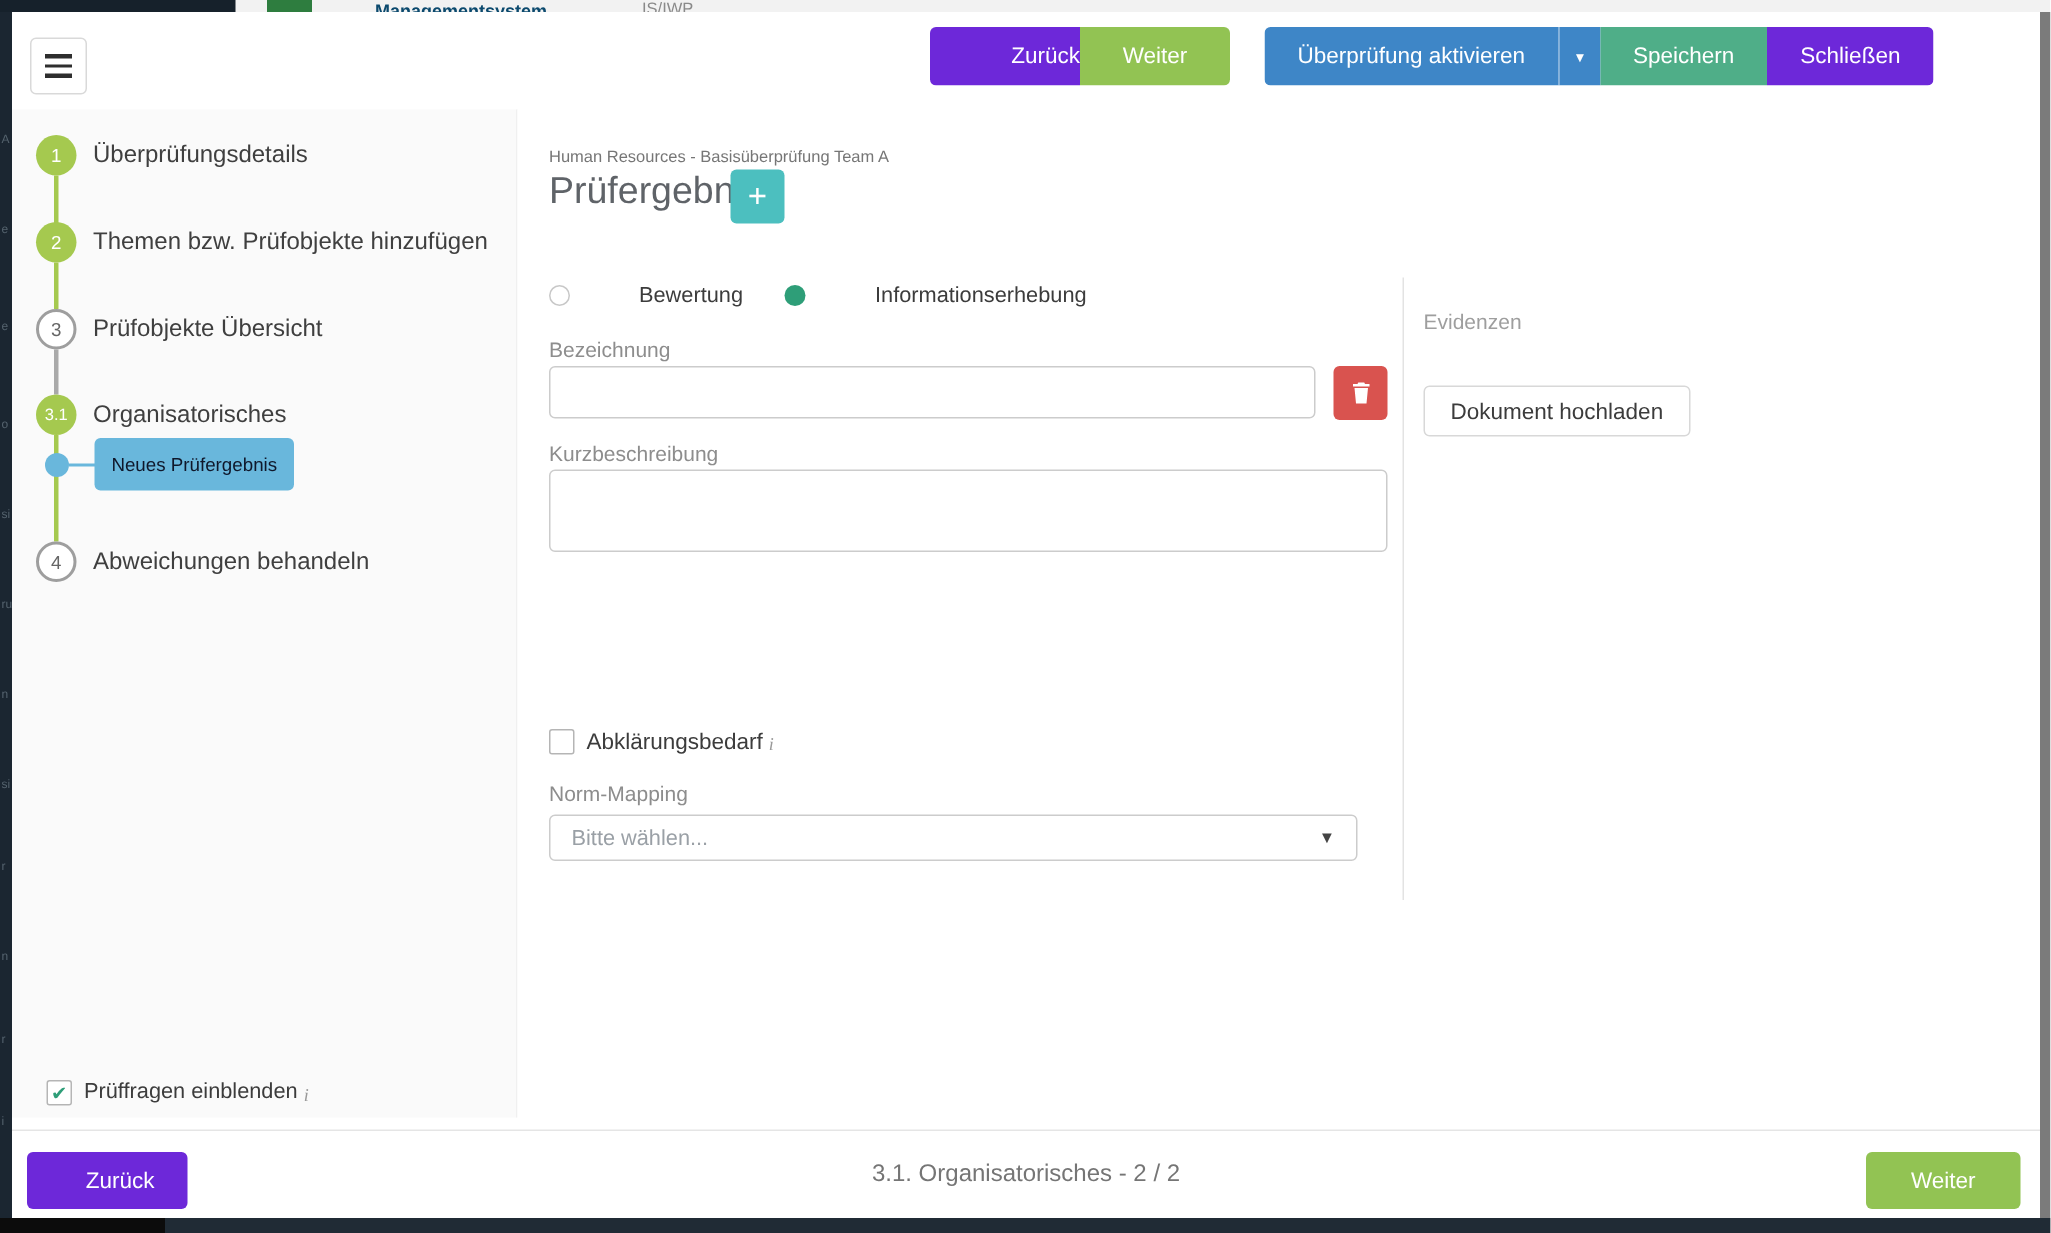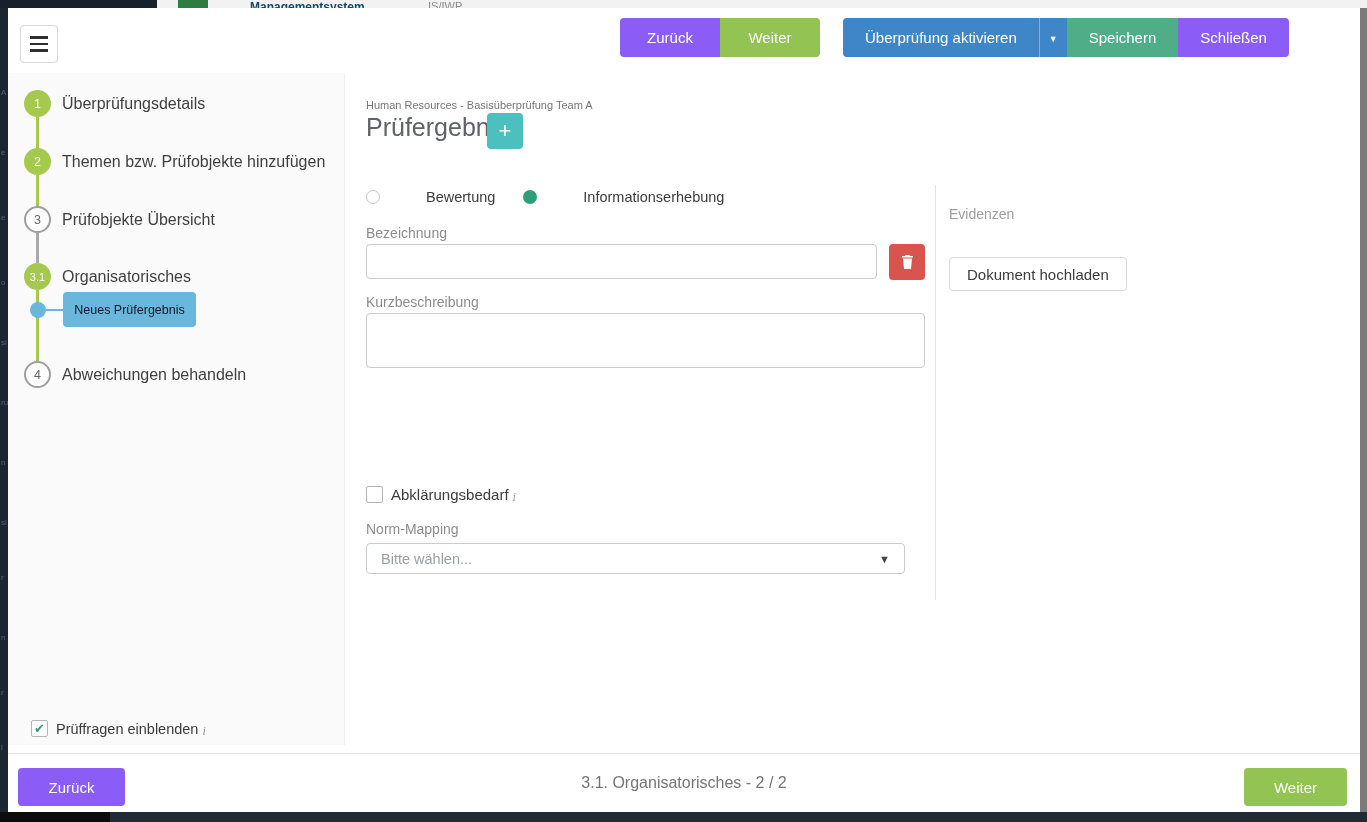--- a/index.html
+++ b/index.html
@@ -22,21 +22,21 @@
   .modal { position:absolute; left:8px; top:8px; width:1352px; height:804px; background:#fff; display:flex; flex-direction:column; }
 
   
   .toolbar { height:65px; flex:none; position:relative; background:#fff; }
   .hamburger { position:absolute; left:12px; top:17px; width:38px; height:38px; background:#fff; border:1px solid #d9d9d9; border-radius:4px; cursor:pointer; display:flex; flex-direction:column; justify-content:center; align-items:center; gap:4px; }
   .hamburger i { display:block; width:18px; height:2.5px; background:#2e2e2e; }
   .btn { border:none; color:#fff; font-size:15px; font-family:inherit; height:39px; cursor:pointer; padding:0 22px; }
   .tb-group { position:absolute; top:10px; display:flex; border-radius:4px; overflow:hidden; }
   .g1 { left:612px; }
   .g2 { left:835px; }
-  .btn.gray { background:#8b5cf6; }
+  .btn.gray { background:#6d28d9;text-align:right; }
   .btn.lime { background:#92c353; }
   .btn.blue { background:#3e86c7; }
   .btn.teal { background:#4fae88; }
   .btn.caret-seg { padding:0 9px; border-left:1px solid rgba(255,255,255,.35); font-size:11px; }
   .g1 .btn { width:100px; padding:0; }
 
   
   .mbody { flex:1; position:relative; }
   .sidebar { position:absolute; left:0; top:0; width:337px; height:672px; background:#fafafa; border-right:1px solid #f0f0f0; }
   .content { position:absolute; left:337px; right:0; top:0; bottom:0; background:#fff; }
@@ -47,21 +47,21 @@
   .vline.grayl { background:#a9a9a9; }
   .step { position:absolute; left:16px; display:flex; align-items:center; cursor:pointer; }
   .circle { width:27px; height:27px; border-radius:50%; flex:none; display:flex; align-items:center; justify-content:center; font-size:12.5px; }
   .circle.done { background:#a5c94f; color:#fff; }
   .circle.open { background:#fff; border:2px solid #9e9e9e; color:#666; }
   .step-label { margin-left:11px; font-size:16px; color:#3f3f3f; white-space:nowrap; }
   .subdot { position:absolute; left:22px; top:229px; width:16px; height:16px; border-radius:50%; background:#69b7dc; }
   .subline { position:absolute; left:38px; top:236px; width:18px; height:2px; background:#69b7dc; }
   .subbtn { position:absolute; left:55px; top:219px; width:133px; height:35px; background:#69b7dc; color:#0f172a; border:none; border-radius:4px; font-size:12.5px; font-family:inherit; cursor:pointer; }
 
-  .cbx-row { position:absolute; display:flex; align-items:center; cursor:pointer; }
+  .cbx-row { position:absolute; display:flex; align-items:flex-start; cursor:pointer; }
   .cbx { width:17px; height:17px; background:#fff; border:1px solid #b5b5b5; border-radius:2px; display:flex; align-items:center; justify-content:center; font-size:13px; color:#2e9e78; font-weight:bold; }
   .cbx-label { margin-left:8px; font-size:14.5px; color:#3c3c3c; }
   .info-i { font-family:"Liberation Serif","DejaVu Serif",serif; font-style:italic; font-size:12px; color:#9a9a9a; margin-left:4px; position:relative; top:3px; }
 
   
   .breadcrumb { position:absolute; left:21px; top:26px; font-size:11px; color:#767676; }
   .page-title { position:absolute; left:21px; top:40px; font-size:25px; font-weight:400; color:#5f6368; }
   .add-btn { position:absolute; left:142px; top:40px; width:36px; height:36px; background:#4cbfbf; border:none; border-radius:4px; color:#fff; font-size:22px; line-height:34px; cursor:pointer; }
   .radio-row { position:absolute; left:21px; top:116px; display:flex; align-items:center; gap:10px; }
   .radio { width:14px; height:14px; border-radius:50%; }

